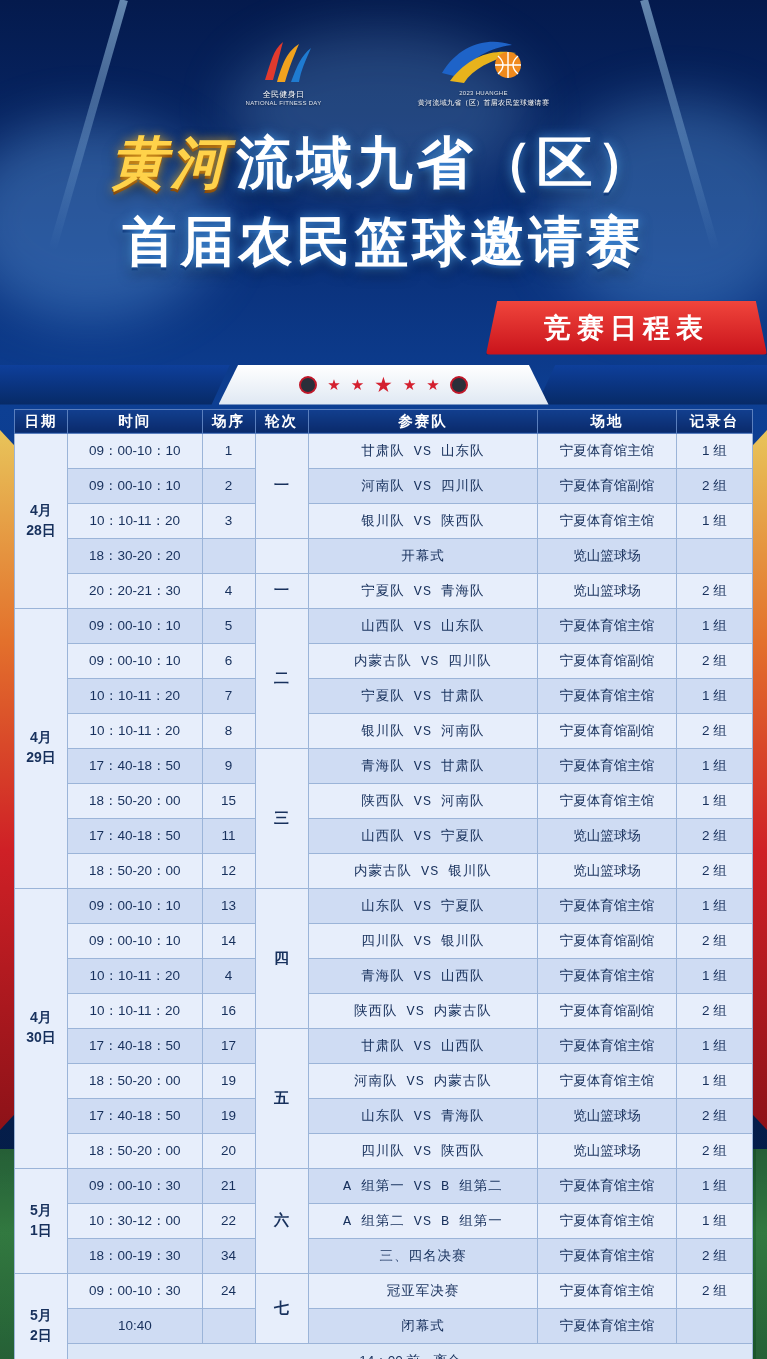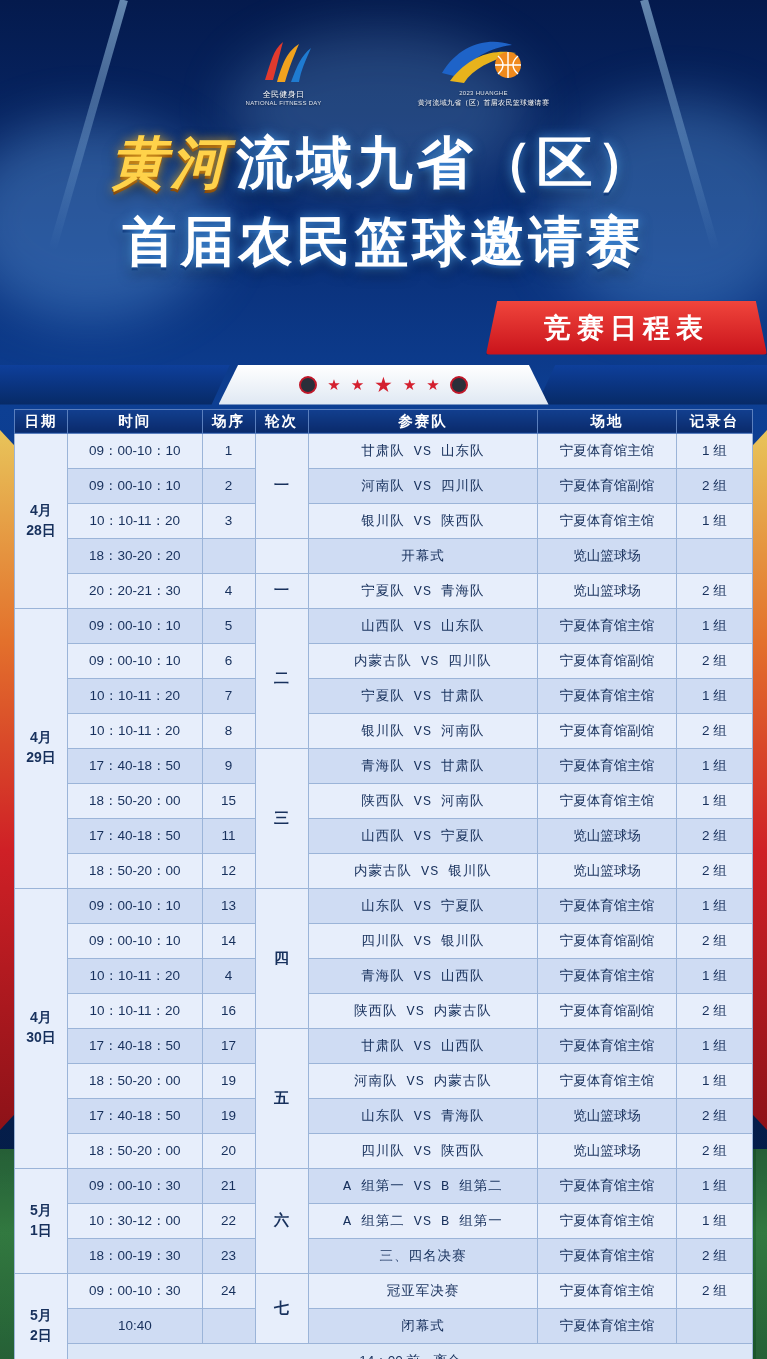--- a/index.html
+++ b/index.html
@@ -320,21 +320,21 @@
           </tr>
           <tr>
             <td>10：30-12：00</td>
             <td>22</td>
             <td class="teams">A 组第二 VS B 组第一</td>
             <td>宁夏体育馆主馆</td>
             <td>1 组</td>
           </tr>
           <tr>
             <td>18：00-19：30</td>
-            <td>23</td>
+            <td>34</td>
             <td class="teams">三、四名决赛</td>
             <td>宁夏体育馆主馆</td>
             <td>2 组</td>
           </tr>
           <tr>
             <td class="date" rowspan="3">5月<br>2日</td>
             <td>09：00-10：30</td>
             <td>24</td>
             <td class="round" rowspan="2">七</td>
             <td class="teams">冠亚军决赛</td>

